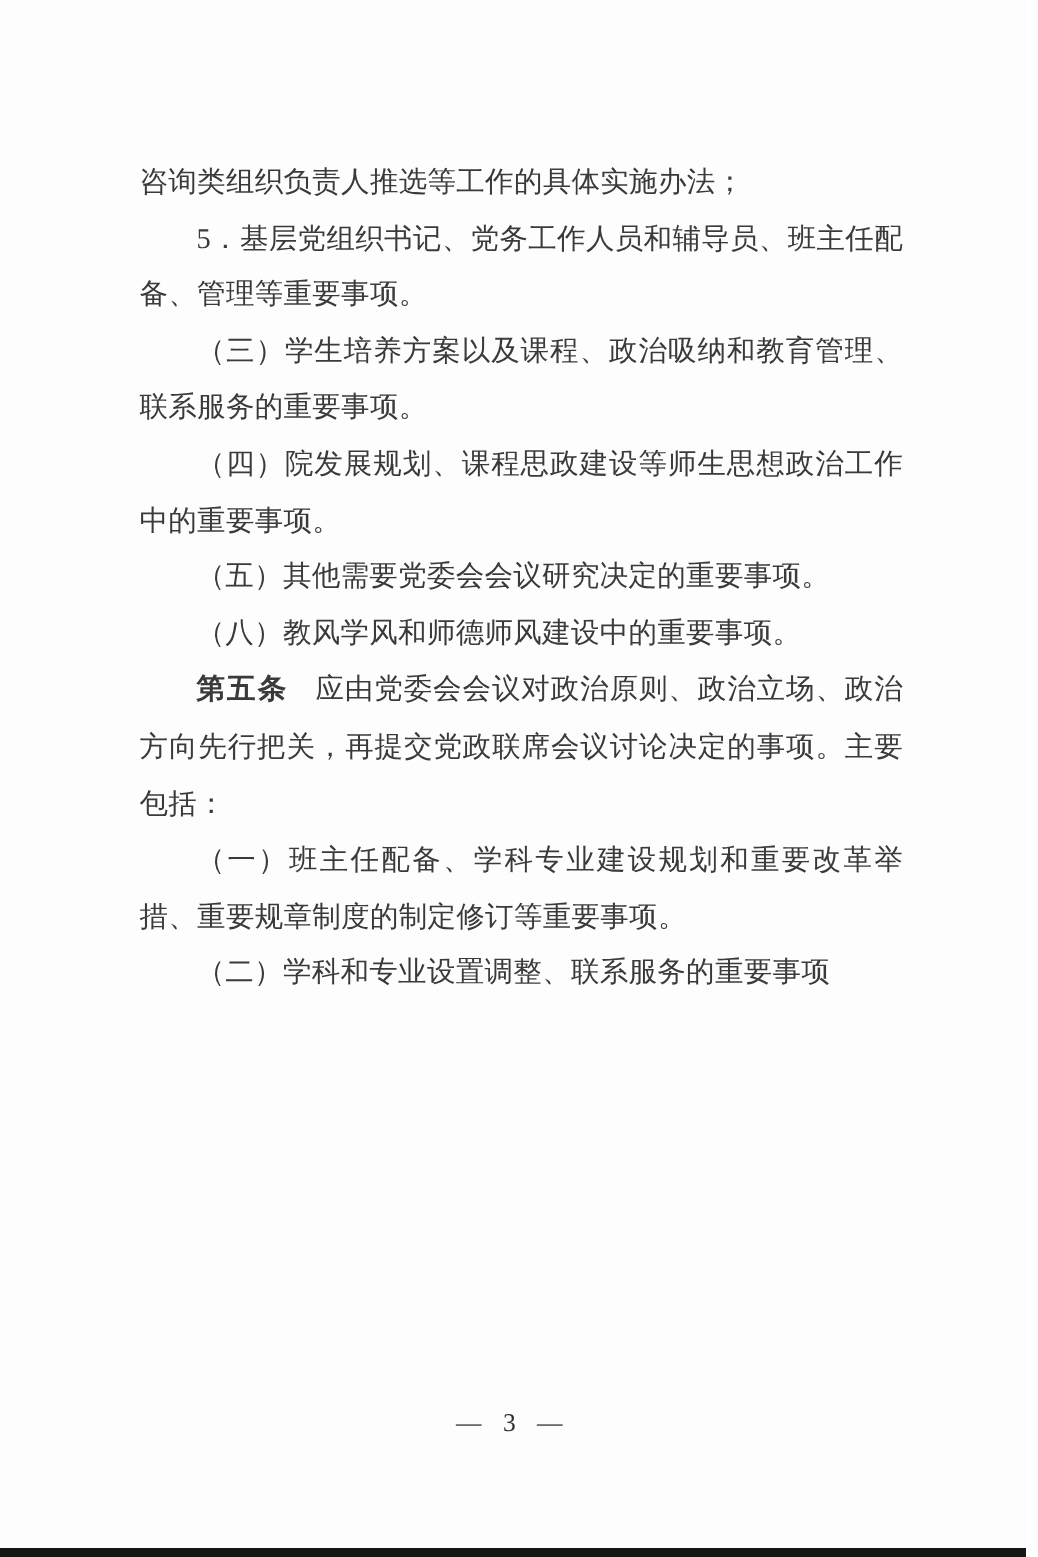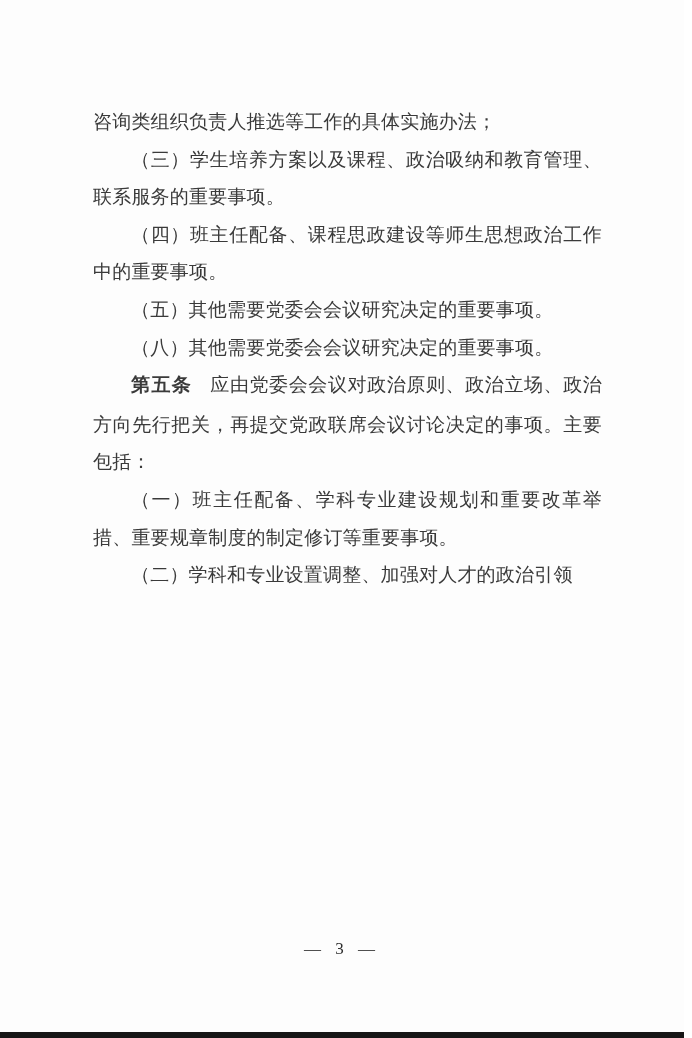--- a/index.html
+++ b/index.html
@@ -66,49 +66,52 @@
 
 <div class="page">
 
   <div class="content">
 
     <p class="para no-indent">
       <span>咨询类组织负责人推选等工作的具体实施办法；</span>
     </p>
 
 
+    <p class="para">
+      <span>5．基层党组织书记、党务工作人员和辅导员、班主任配备、管理等重要事项。</span>
+    </p>
 
     <p class="para">
       <span>（三）学生培养方案以及课程、政治吸纳和教育管理、联系服务的重要事项。</span>
     </p>
 
     <p class="para">
-      <span>（四）班主任配备、课程思政建设等师生思想政治工作中的重要事项。</span>
+      <span>（四）院发展规划、课程思政建设等师生思想政治工作中的重要事项。</span>
     </p>
 
     <p class="para">
       <span>（五）其他需要党委会会议研究决定的重要事项。</span>
     </p>
 
 
 
     <p class="para">
-      <span>（八）其他需要党委会会议研究决定的重要事项。</span>
+      <span>（八）教风学风和师德师风建设中的重要事项。</span>
     </p>
 
     <p class="para">
       <span class="lead">第五条</span><span>应由党委会会议对政治原则、政治立场、政治方向先行把关，再提交党政联席会议讨论决定的事项。主要包括：</span>
     </p>
 
     <p class="para">
       <span>（一）班主任配备、学科专业建设规划和重要改革举措、重要规章制度的制定修订等重要事项。</span>
     </p>
 
     <p class="para">
-      <span>（二）学科和专业设置调整、加强对人才的政治引领</span>
+      <span>（二）学科和专业设置调整、联系服务的重要事项</span>
     </p>
 
   </div>
 
   <div class="page-number">— 3 —</div>
 
   <div class="footer-bar"></div>
 
 </div>
 

